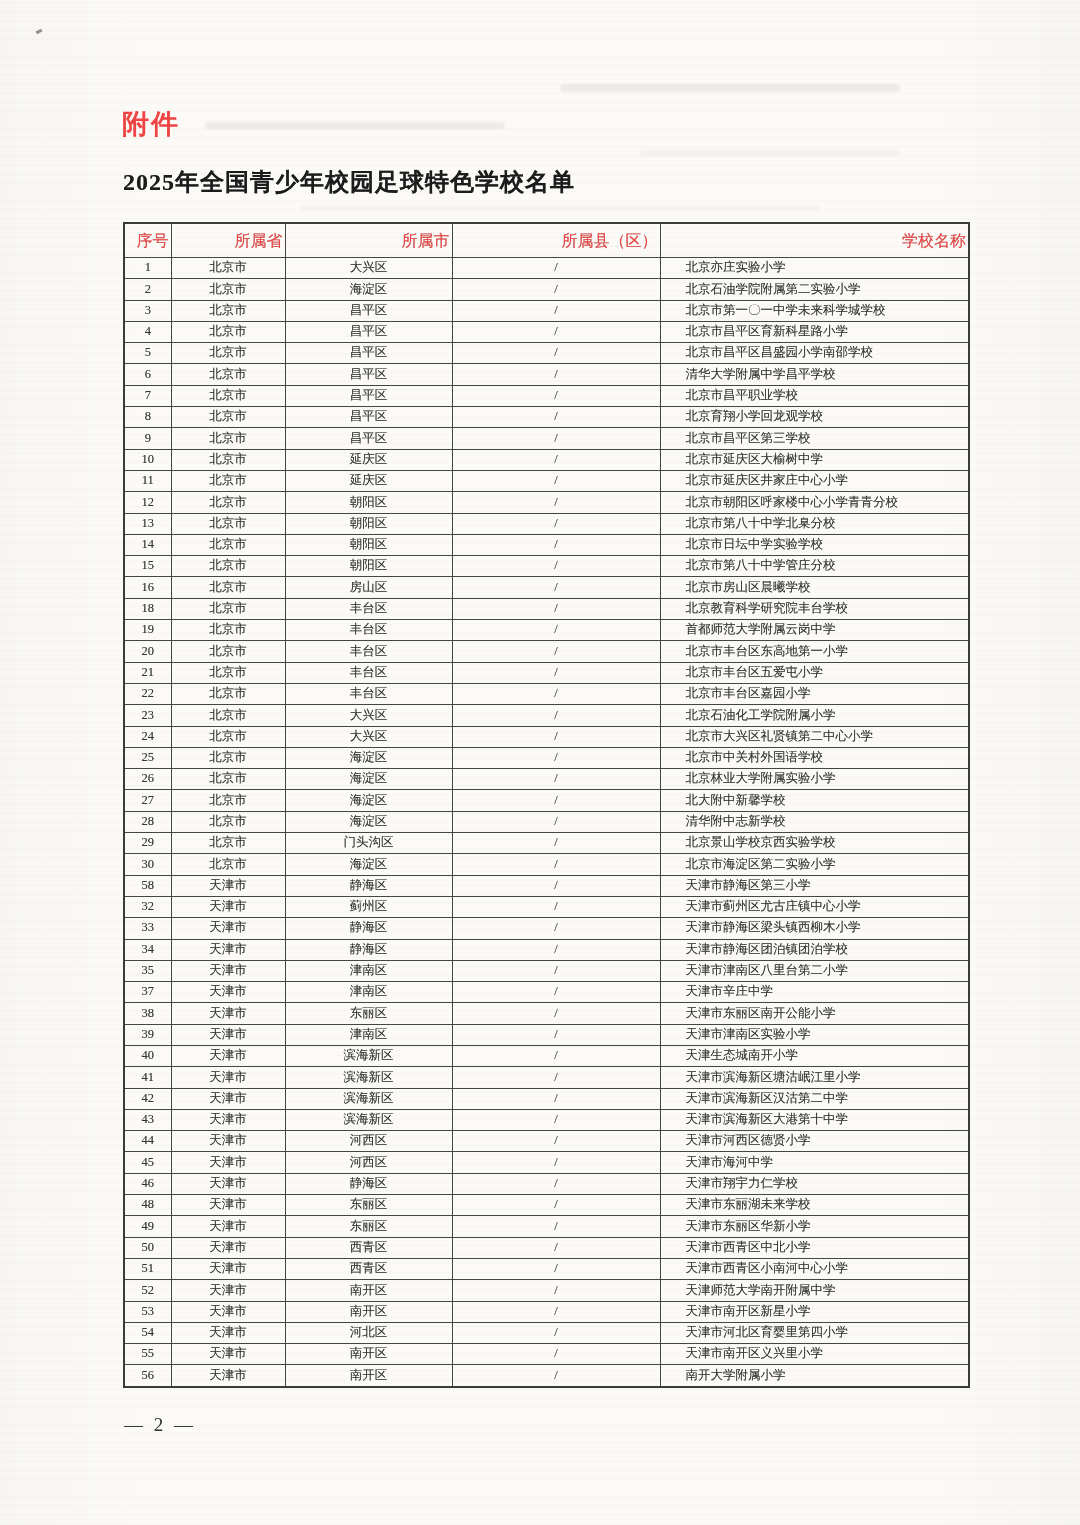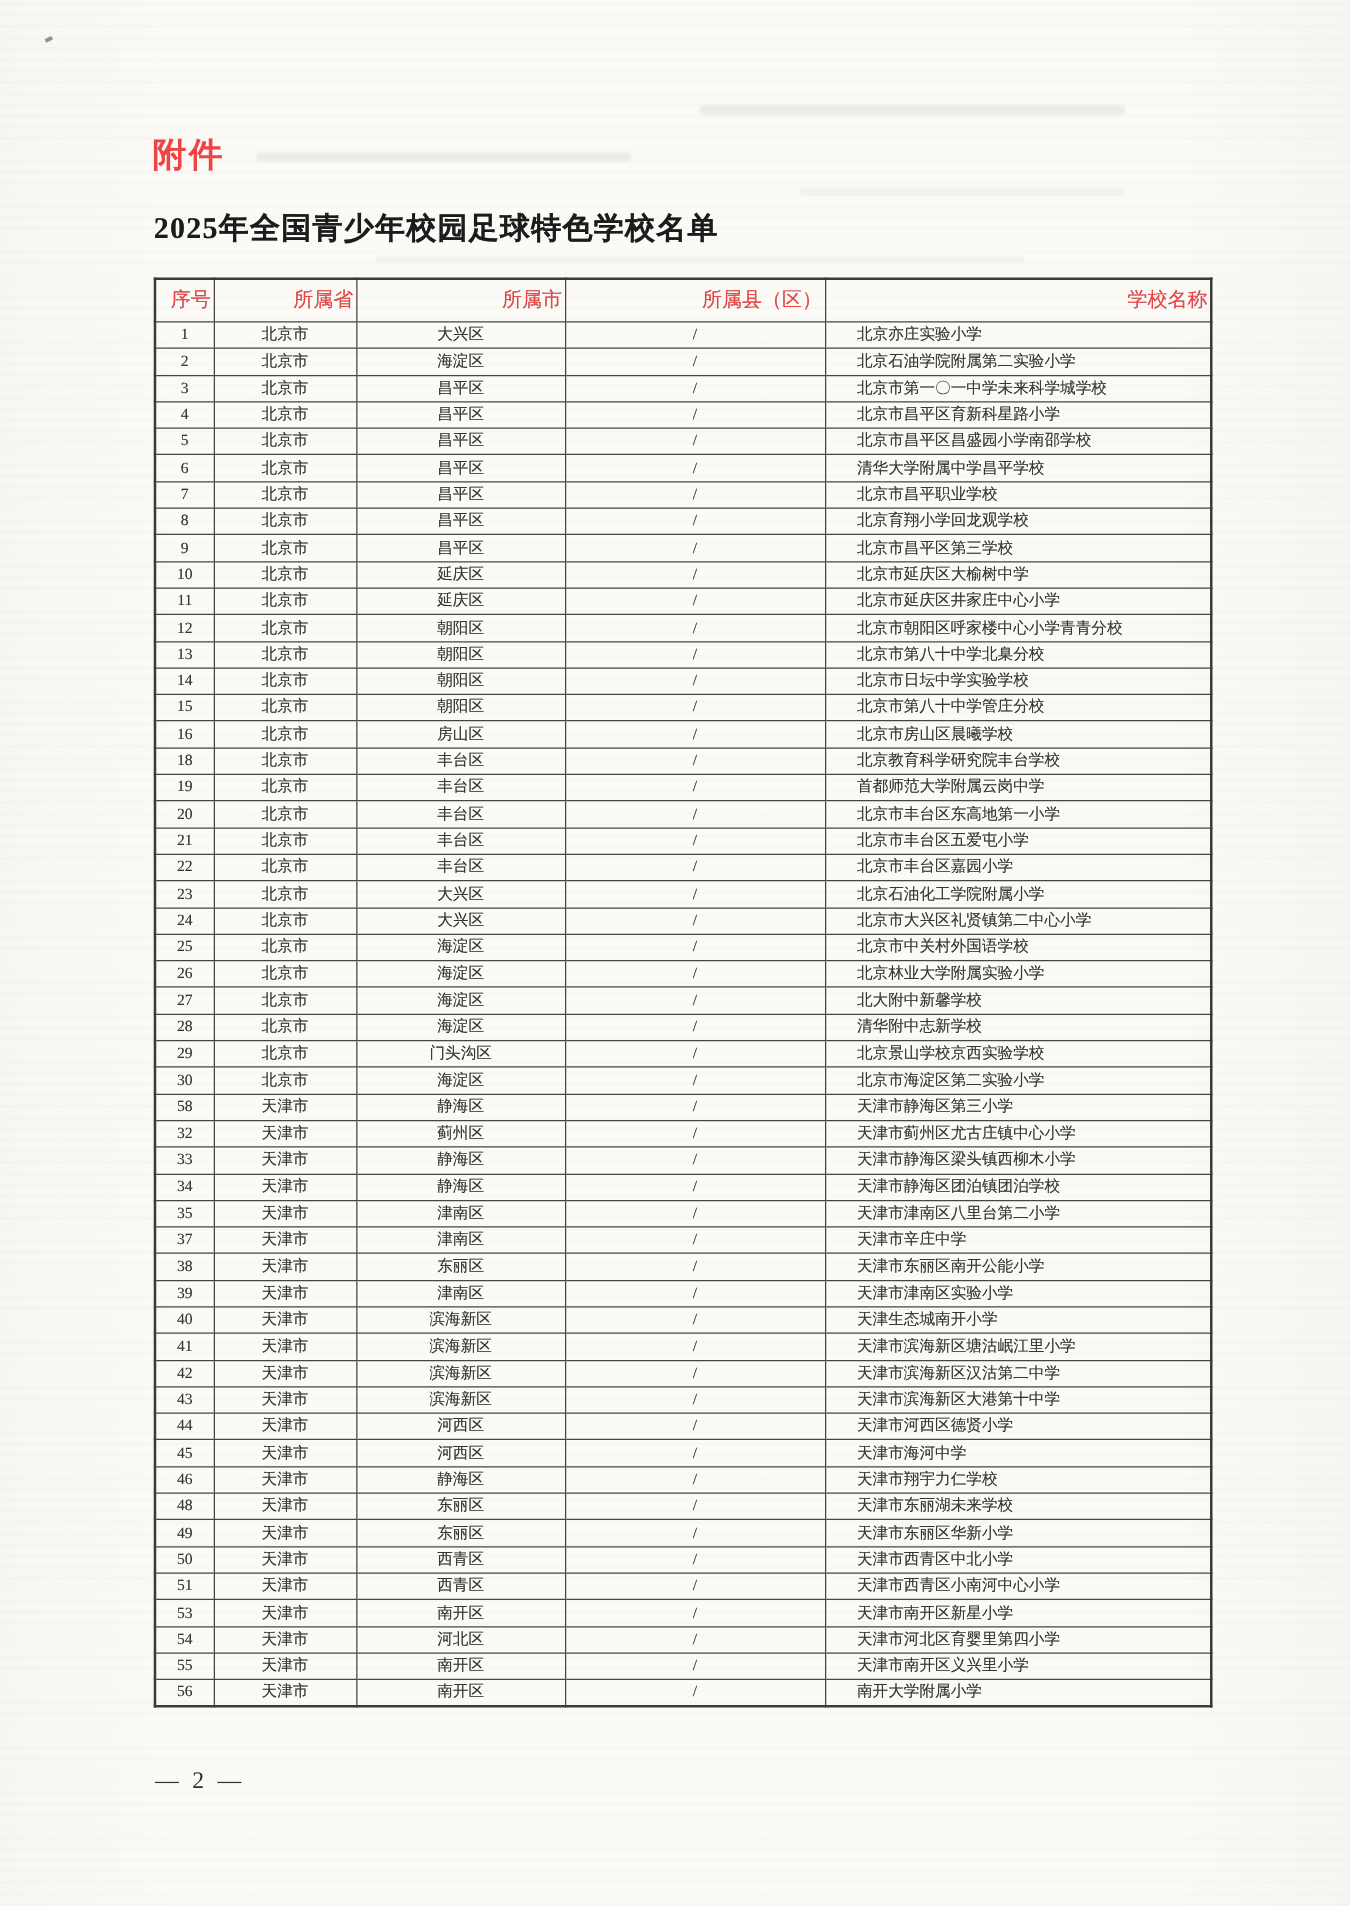--- a/index.html
+++ b/index.html
@@ -400,20 +400,27 @@
           <td class="school">天津市西青区中北小学</td>
         </tr>
         <tr>
           <td class="seq">51</td>
           <td>天津市</td>
           <td>西青区</td>
           <td class="county">/</td>
           <td class="school">天津市西青区小南河中心小学</td>
         </tr>
         <tr>
+          <td class="seq">52</td>
+          <td>天津市</td>
+          <td>南开区</td>
+          <td class="county">/</td>
+          <td class="school">天津师范大学南开附属中学</td>
+        </tr>
+        <tr>
           <td class="seq">53</td>
           <td>天津市</td>
           <td>南开区</td>
           <td class="county">/</td>
           <td class="school">天津市南开区新星小学</td>
         </tr>
         <tr>
           <td class="seq">54</td>
           <td>天津市</td>
           <td>河北区</td>

